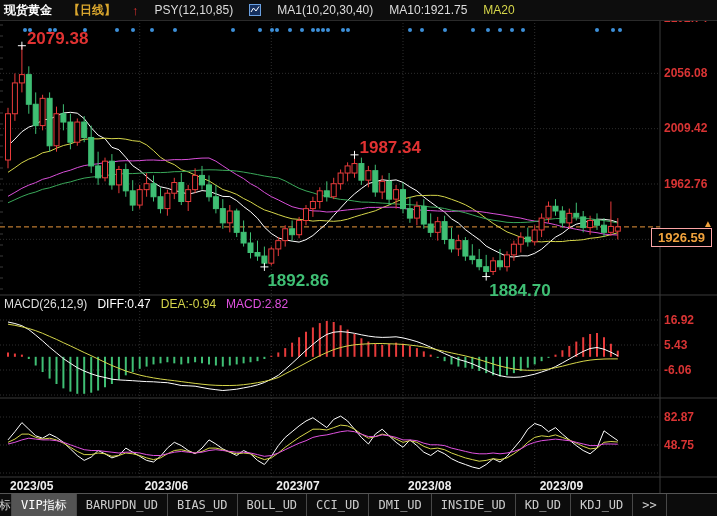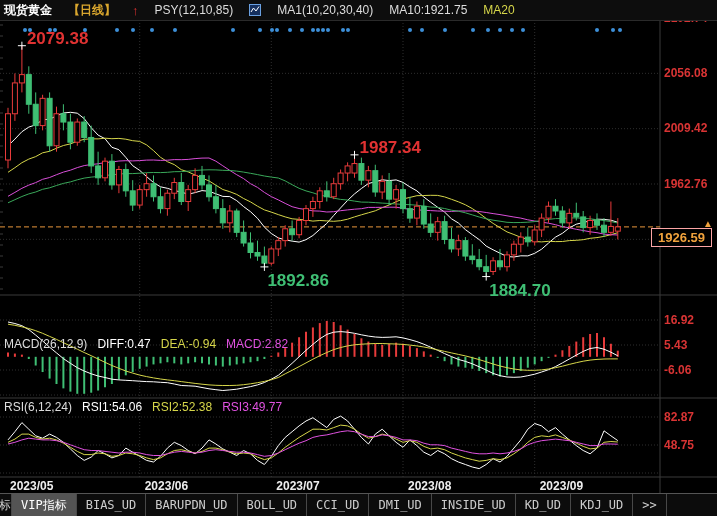--- a/index.html
+++ b/index.html
@@ -430,50 +430,44 @@
   <span class="axis-label" style="top:177px;">1962.76</span>
 
   <span class="price-marker">▲</span>
   <span class="price-box">1926.59</span>
 
   <div class="annot" style="color: rgb(224, 50, 50); left: 26.9px; top: 28.7022px;">2079.38</div>
   <div class="annot" style="color: rgb(224, 50, 50); left: 359.5px; top: 137.851px;">1987.34</div>
   <div class="annot" style="color: rgb(63, 191, 116); left: 267.4px; top: 270.893px;">1892.86</div>
   <div class="annot" style="color: rgb(63, 191, 116); left: 489.2px; top: 280.57px;">1884.70</div>
 
-  <div class="ind-row" style="top:297px;margin-top:40px;">
+  <div class="ind-row" style="top:297px;">
     <span style="color:#ddd;">MACD(26,12,9)</span>
     <span style="color:#fff;">DIFF:0.47</span>
     <span style="color:#d6d64a;">DEA:-0.94</span>
     <span style="color:#e052e0;">MACD:2.82</span>
   </div>
   <span class="axis-label" style="top:313px;">16.92</span>
   <span class="axis-label" style="top:338px;">5.43</span>
   <span class="axis-label" style="top:363px;">-6.06</span>
 
-  <div class="ind-row" style="top:400px;">
-    <span style="color:#ddd;">RSI(6,12,24)</span>
-    <span style="color:#fff;">RSI1:54.06</span>
-    <span style="color:#d6d64a;">RSI2:52.38</span>
-    <span style="color:#e052e0;">RSI3:49.77</span>
-  </div>
   <span class="axis-label" style="top:410px;">82.87</span>
   <span class="axis-label" style="top:438px;">48.75</span>
 
   <span class="xlabel" style="left: 10px;">2023/05</span>
   <span class="xlabel" style="left: 144.7px;">2023/06</span>
   <span class="xlabel" style="left: 276.3px;">2023/07</span>
   <span class="xlabel" style="left: 408px;">2023/08</span>
   <span class="xlabel" style="left: 539.7px;">2023/09</span>
 
   <div class="tabs">
     <span class="tab partial">标</span>
     <span class="tab sel">VIP指标</span>
+    <span class="tab">BARUPDN_UD</span>
     <span class="tab">BIAS_UD</span>
-    <span class="tab">BARUPDN_UD</span>
     <span class="tab">BOLL_UD</span>
     <span class="tab">CCI_UD</span>
     <span class="tab">DMI_UD</span>
     <span class="tab">INSIDE_UD</span>
     <span class="tab">KD_UD</span>
     <span class="tab">KDJ_UD</span>
     <span class="tab">&gt;&gt;</span>
   </div>
 </div>
 

